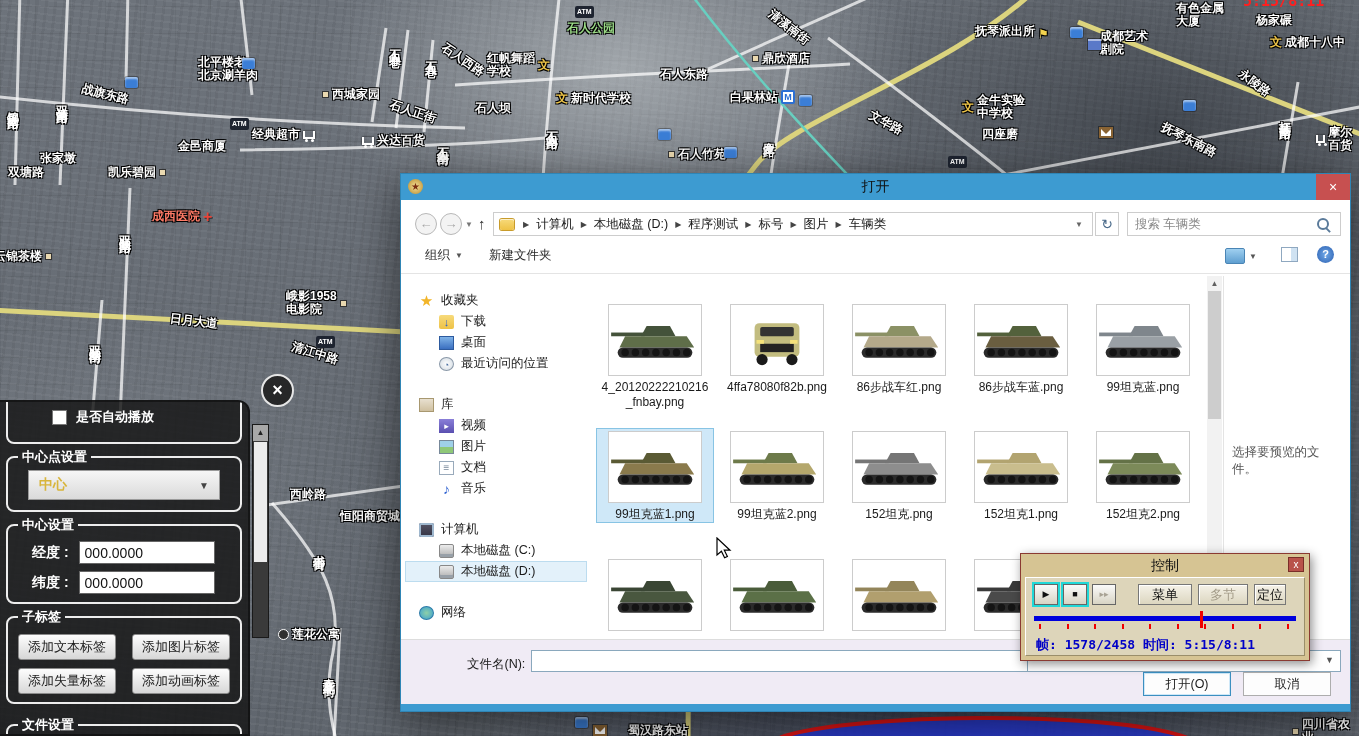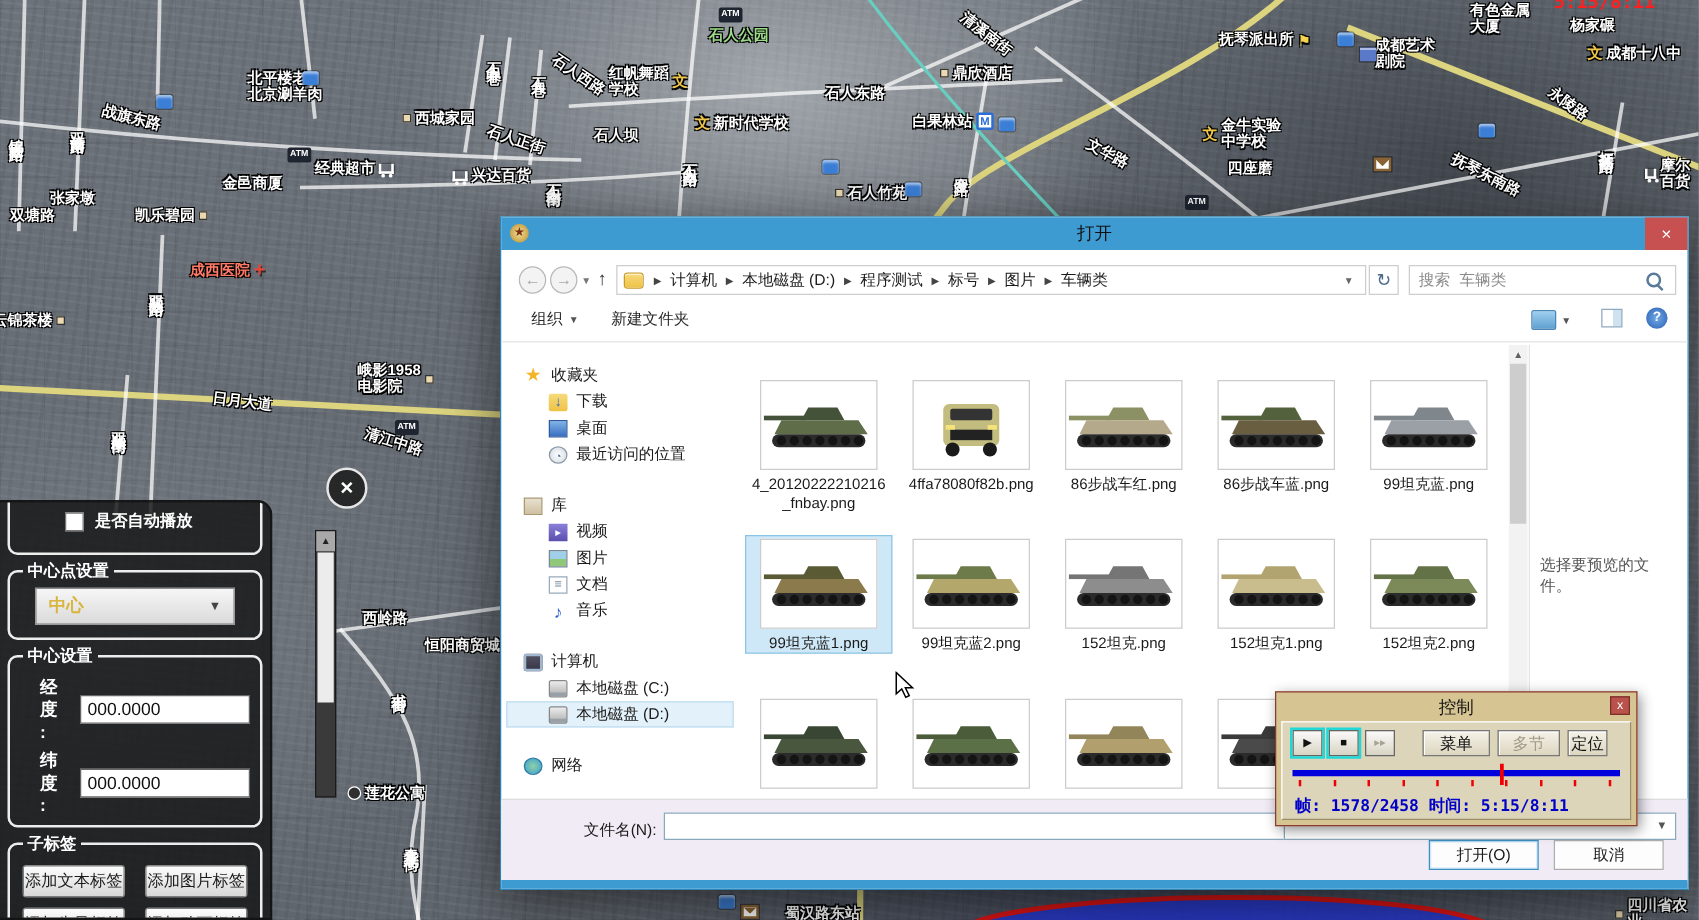--- a/index.html
+++ b/index.html
@@ -58,21 +58,21 @@
   .mi-mail::after{content:"";position:absolute;left:2px;top:2px;width:10px;height:5px;
       background:#8a6434;clip-path:polygon(0 0,100% 0,50% 100%)}
   .mi-police{color:#f2d24e;font-size:12px;
       text-shadow:-1px -1px 0 #000,1px -1px 0 #000,-1px 1px 0 #000,1px 1px 0 #000}
   .mi-theater{width:13px;height:11px;background:#5a79c8;box-shadow:0 0 0 1px rgba(0,0,0,.4),
       inset 0 2px 0 rgba(255,255,255,.5)}
   .mi-gas{width:11px;height:13px;background:#f5f5f5;box-shadow:0 0 0 1px #555;border-radius:2px;position:relative}
   .mi-gas::after{content:"";position:absolute;left:3px;top:3px;width:5px;height:5px;background:#d04030}
 
   
-  .panel{position:absolute;left:0;top:400px;width:218px;height:336px;z-index:20;
+  .panel{position:absolute;left:0;top:400px;width:250px;height:336px;z-index:20;
       background:rgba(22,22,22,.83);border:2px solid rgba(0,0,0,.4);border-left:none;
       border-radius:0 12px 0 0;overflow:hidden;box-sizing:border-box}
   .pf{border:2px solid #ededed;border-radius:8px;margin:4px 6px;padding:0 8px 8px;color:#fff}
   .pf legend{font-size:13px;font-weight:bold;color:#fff;padding:0 4px;margin-left:2px}
   .pf1{margin-top:-16px;height:44px;padding-top:2px}
   .chkrow{display:flex;align-items:center;margin:18px 0 0 36px;font-size:13px;font-weight:bold}
   .chk{width:13px;height:13px;background:#fff;border:1px solid #777;margin-right:9px;flex:0 0 auto}
   .combo{height:28px;background:linear-gradient(#f6f6f6,#dadada);border:1px solid #9a9a9a;
       display:flex;align-items:center;padding:0 10px;margin:4px 12px 2px;
       color:var(--accent-yellow,#d8b53c);font-weight:bold;font-size:14px}
@@ -110,21 +110,21 @@
       border:1px solid #cdcdcd;display:flex;align-items:center;font-size:12.5px;color:#1a1a1a;box-sizing:border-box}
   .fold{width:14px;height:11px;margin:0 2px 0 6px;background:linear-gradient(#f7da7b,#eec246);
       border-radius:2px;box-shadow:inset 0 1px 0 rgba(255,255,255,.6),0 0 0 1px #c89b2a;flex:0 0 auto}
   .crumb-sep{color:#444;font-size:8px;margin:0 7px}
   .crumb-caret{margin-left:auto;color:#666;font-size:8px;padding-right:9px}
   .refresh{position:absolute;left:694px;top:2px;width:24px;height:24px;background:#fff;border:1px solid #cdcdcd;
       color:#4a6a8a;text-align:center;line-height:22px;font-size:14px;box-sizing:border-box}
   .search{position:absolute;left:726px;top:2px;width:214px;height:24px;background:#fff;
       border:1px solid #cdcdcd;display:flex;align-items:center;box-sizing:border-box}
   .search input{border:none;outline:none;flex:1;font-size:12.5px;color:#8a8a8a;padding:0 7px;
-      background:transparent;font-family:Liberation Mono, monospace}
+      background:transparent;font-family:Liberation Serif, serif}
   .mag{width:8px;height:8px;border:2px solid #5a7a9a;border-radius:50%;position:relative;margin-right:11px;flex:0 0 auto}
   .mag::after{content:"";position:absolute;width:6px;height:2px;background:#5a7a9a;transform:rotate(45deg);left:6px;top:9px}
   .toolbar{position:absolute;left:0;top:70px;right:0;height:24px;font-size:12.5px;color:#2a2a2a}
   .tb-item{position:absolute;top:3px;display:flex;gap:5px;align-items:center}
   .tb-caret{font-size:8px;color:#555}
   .views-ic{position:absolute;left:824px;top:4px;width:18px;height:14px;
       background:linear-gradient(#9fd0f0,#5f9fd0);border:1px solid #4a85b5;border-radius:2px}
   .views-caret{position:absolute;left:848px;top:8px;font-size:8px;color:#555}
   .pane-ic{position:absolute;left:880px;top:3px;width:17px;height:15px;border:1px solid #8fa8c0;
       background:linear-gradient(90deg,#fff 58%,#cfe2f2 58%);box-sizing:border-box}

